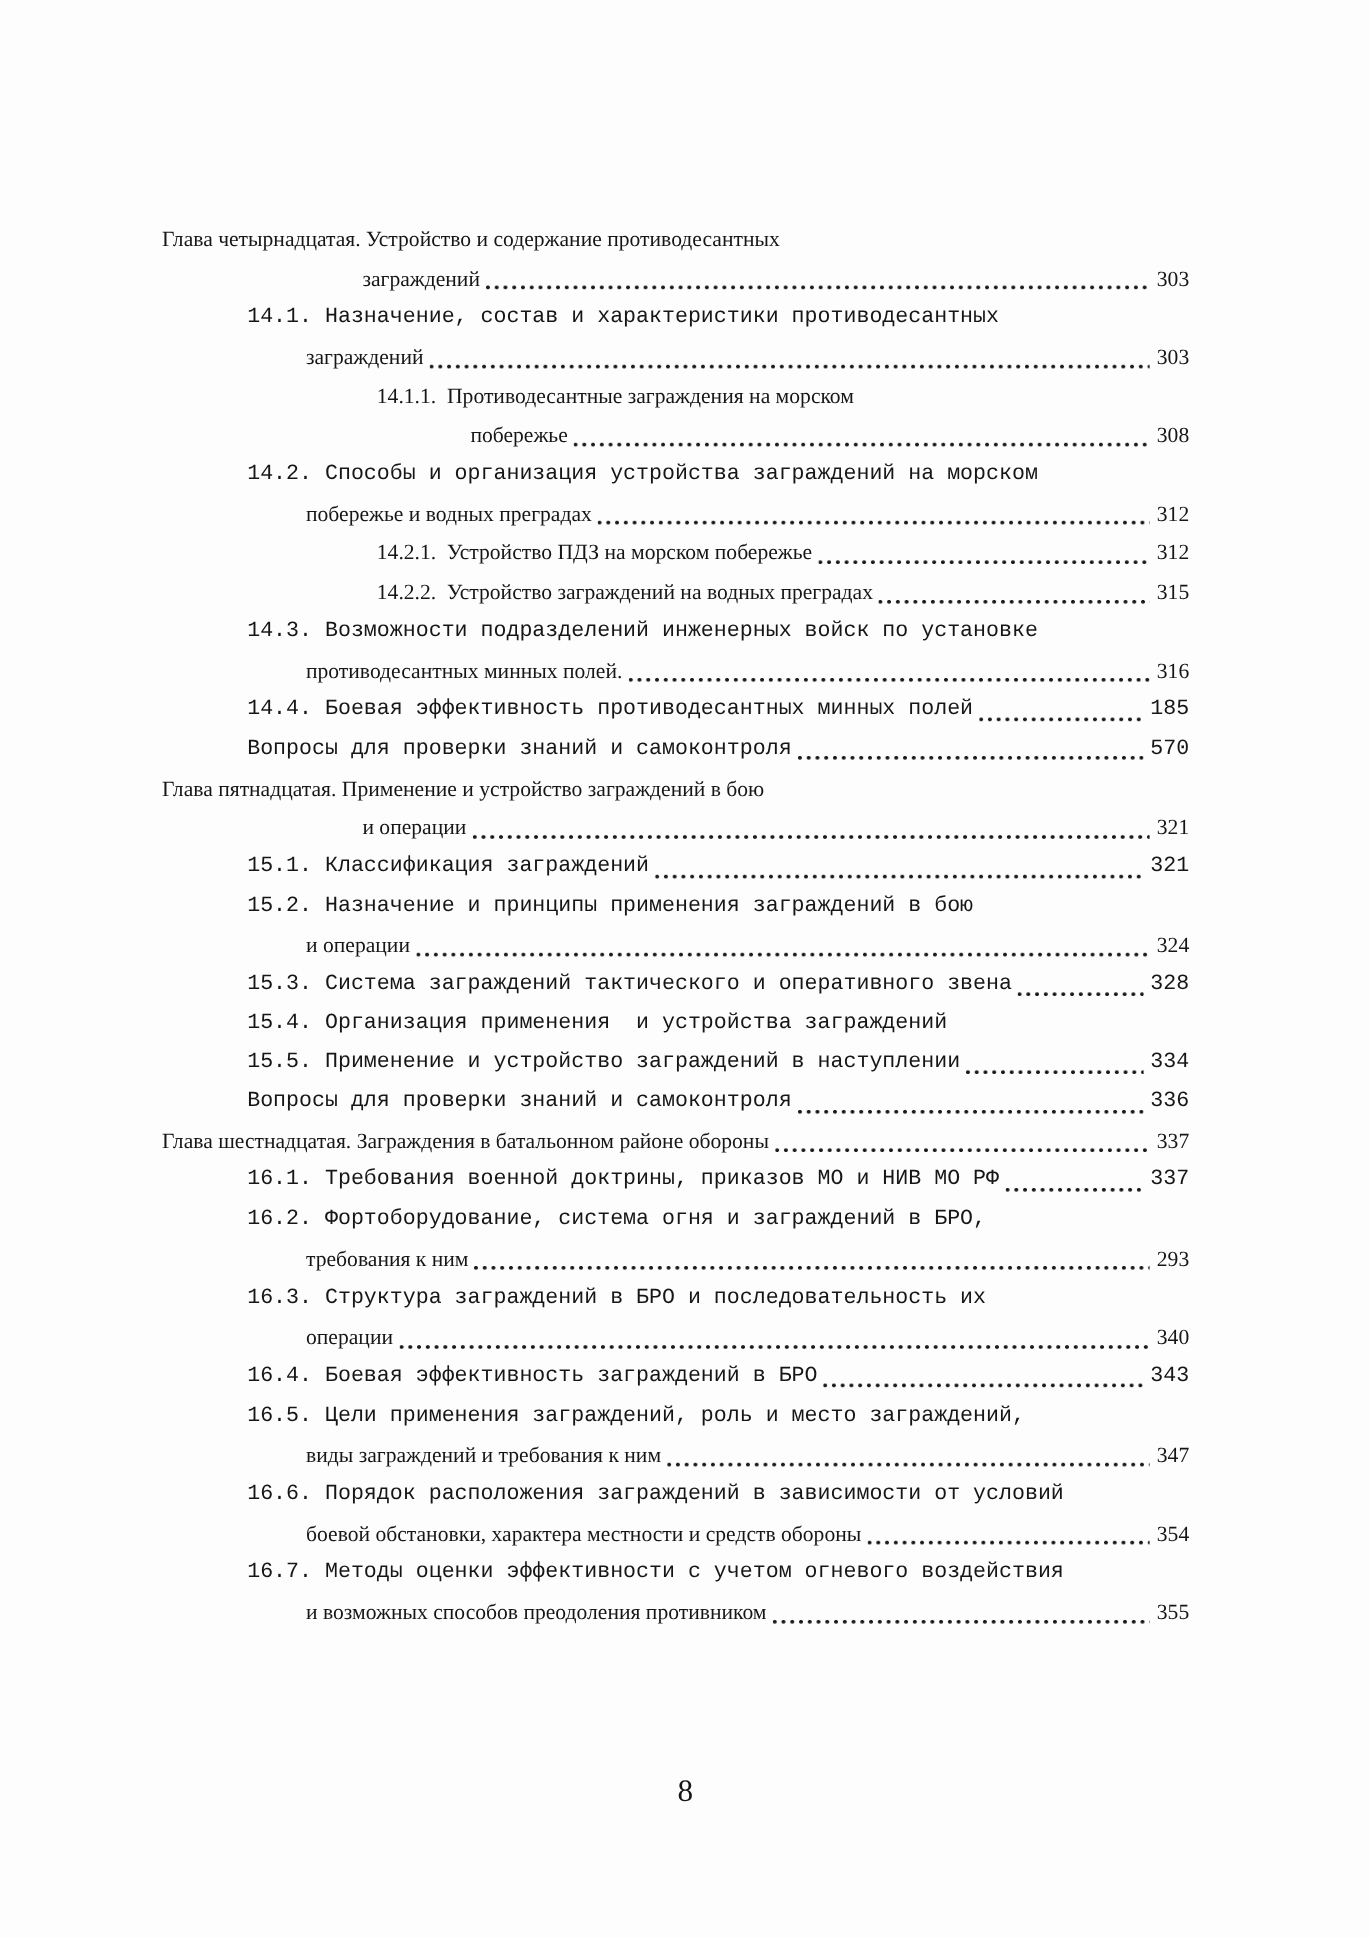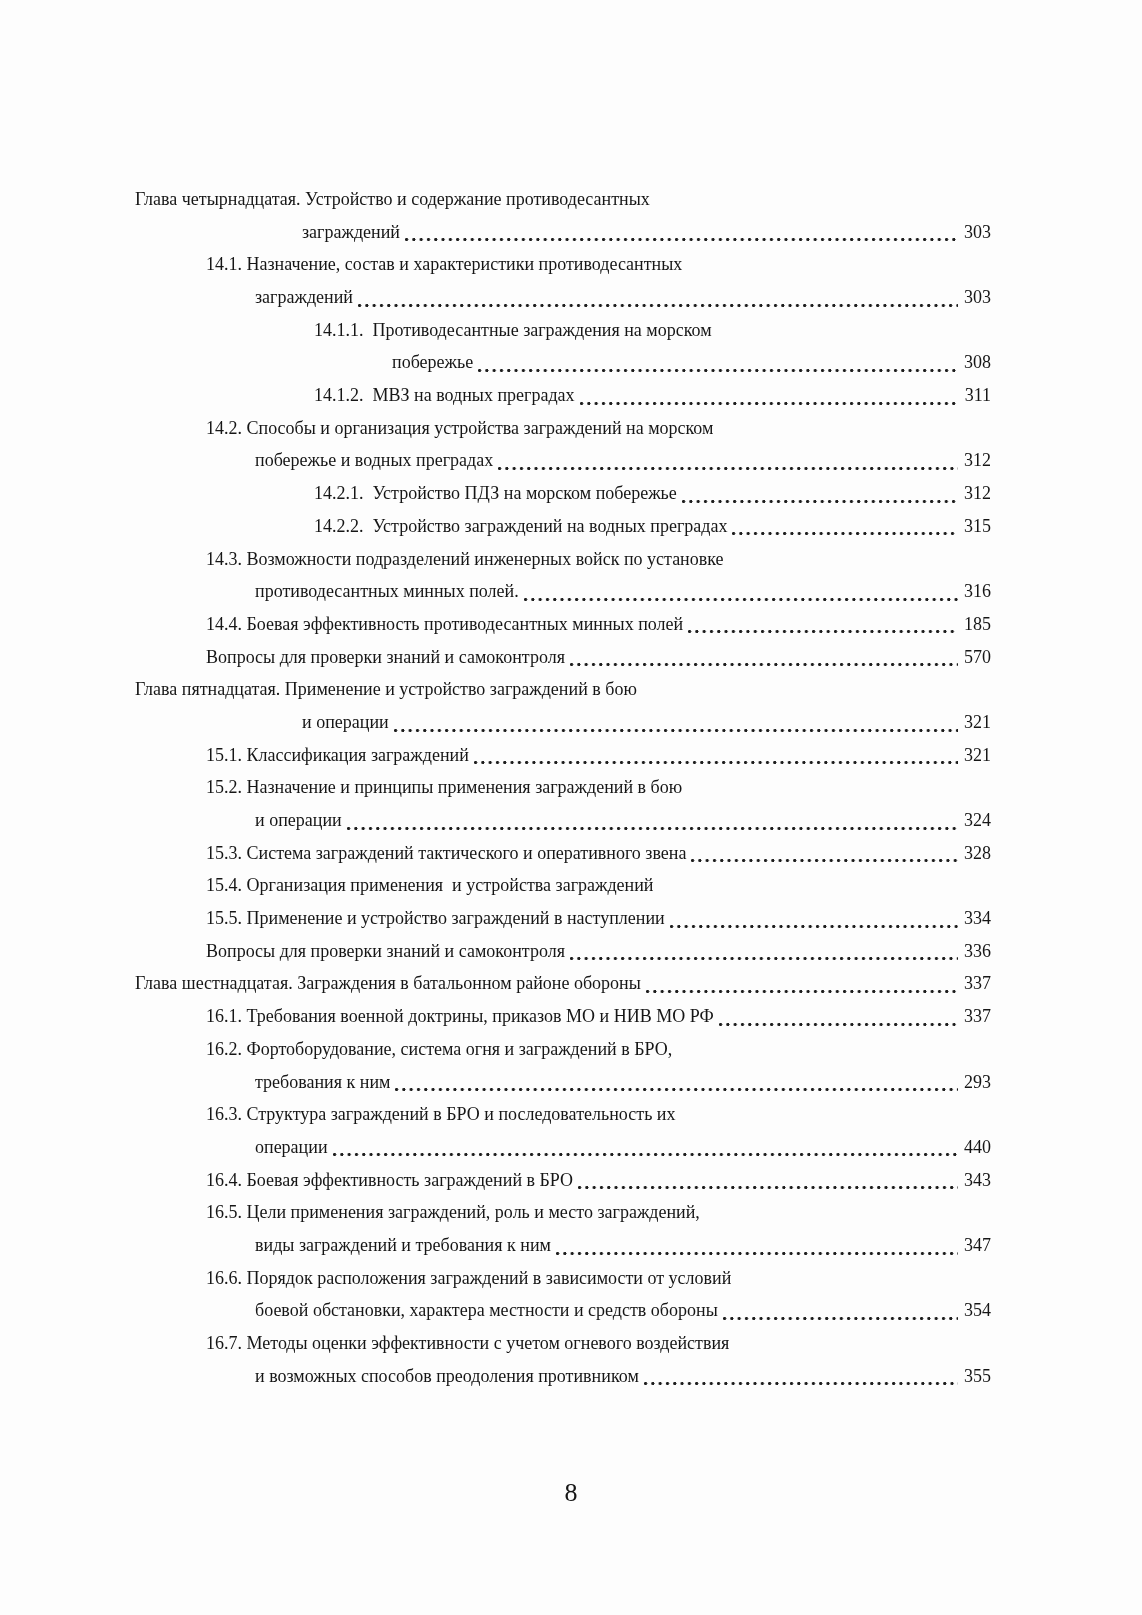--- a/index.html
+++ b/index.html
@@ -26,21 +26,21 @@
     display: flex;
     align-items: flex-end;
     height: 32.7px;
     line-height: 32.7px;
     font-size: 18px;
     white-space: pre;
   }
   
   .lv-chapter       { padding-left: 0; }
   .lv-chapter-cont  { padding-left: 167px; }
-  .lv-item          { padding-left: 71px; }
+  .lv-item          { padding-left: 71px; font-family: Liberation Mono, monospace; }
   .lv-item-cont     { padding-left: 120px; }
   .lv-sub           { padding-left: 179px; }
   .lv-sub-cont      { padding-left: 257px; }
 
   .txt {
     white-space: pre;
     flex: 0 0 auto;
   }
   .leader {
     flex: 1 1 auto;
@@ -101,25 +101,20 @@
       <div class="line lv-sub">
     <span class="txt">14.1.1.  Противодесантные заграждения на морском</span>
     
     
   </div>
       <div class="line lv-sub-cont">
     <span class="txt">побережье</span>
     <span class="leader"></span>
     <span class="pg">308</span>
   </div>
-      <div class="line lv-sub">
-    <span class="txt">14.1.2.  МВЗ на водных преградах</span>
-    <span class="leader"></span>
-    <span class="pg">311</span>
-  </div>
       <div class="line lv-item">
     <span class="txt">14.2. Способы и организация устройства заграждений на морском</span>
     
     
   </div>
       <div class="line lv-item-cont">
     <span class="txt">побережье и водных преградах</span>
     <span class="leader"></span>
     <span class="pg">312</span>
   </div>
@@ -219,21 +214,21 @@
     <span class="pg">293</span>
   </div>
       <div class="line lv-item">
     <span class="txt">16.3. Структура заграждений в БРО и последовательность их</span>
     
     
   </div>
       <div class="line lv-item-cont">
     <span class="txt">операции</span>
     <span class="leader"></span>
-    <span class="pg">440</span>
+    <span class="pg">340</span>
   </div>
       <div class="line lv-item">
     <span class="txt">16.4. Боевая эффективность заграждений в БРО</span>
     <span class="leader"></span>
     <span class="pg">343</span>
   </div>
       <div class="line lv-item">
     <span class="txt">16.5. Цели применения заграждений, роль и место заграждений,</span>
     
     

